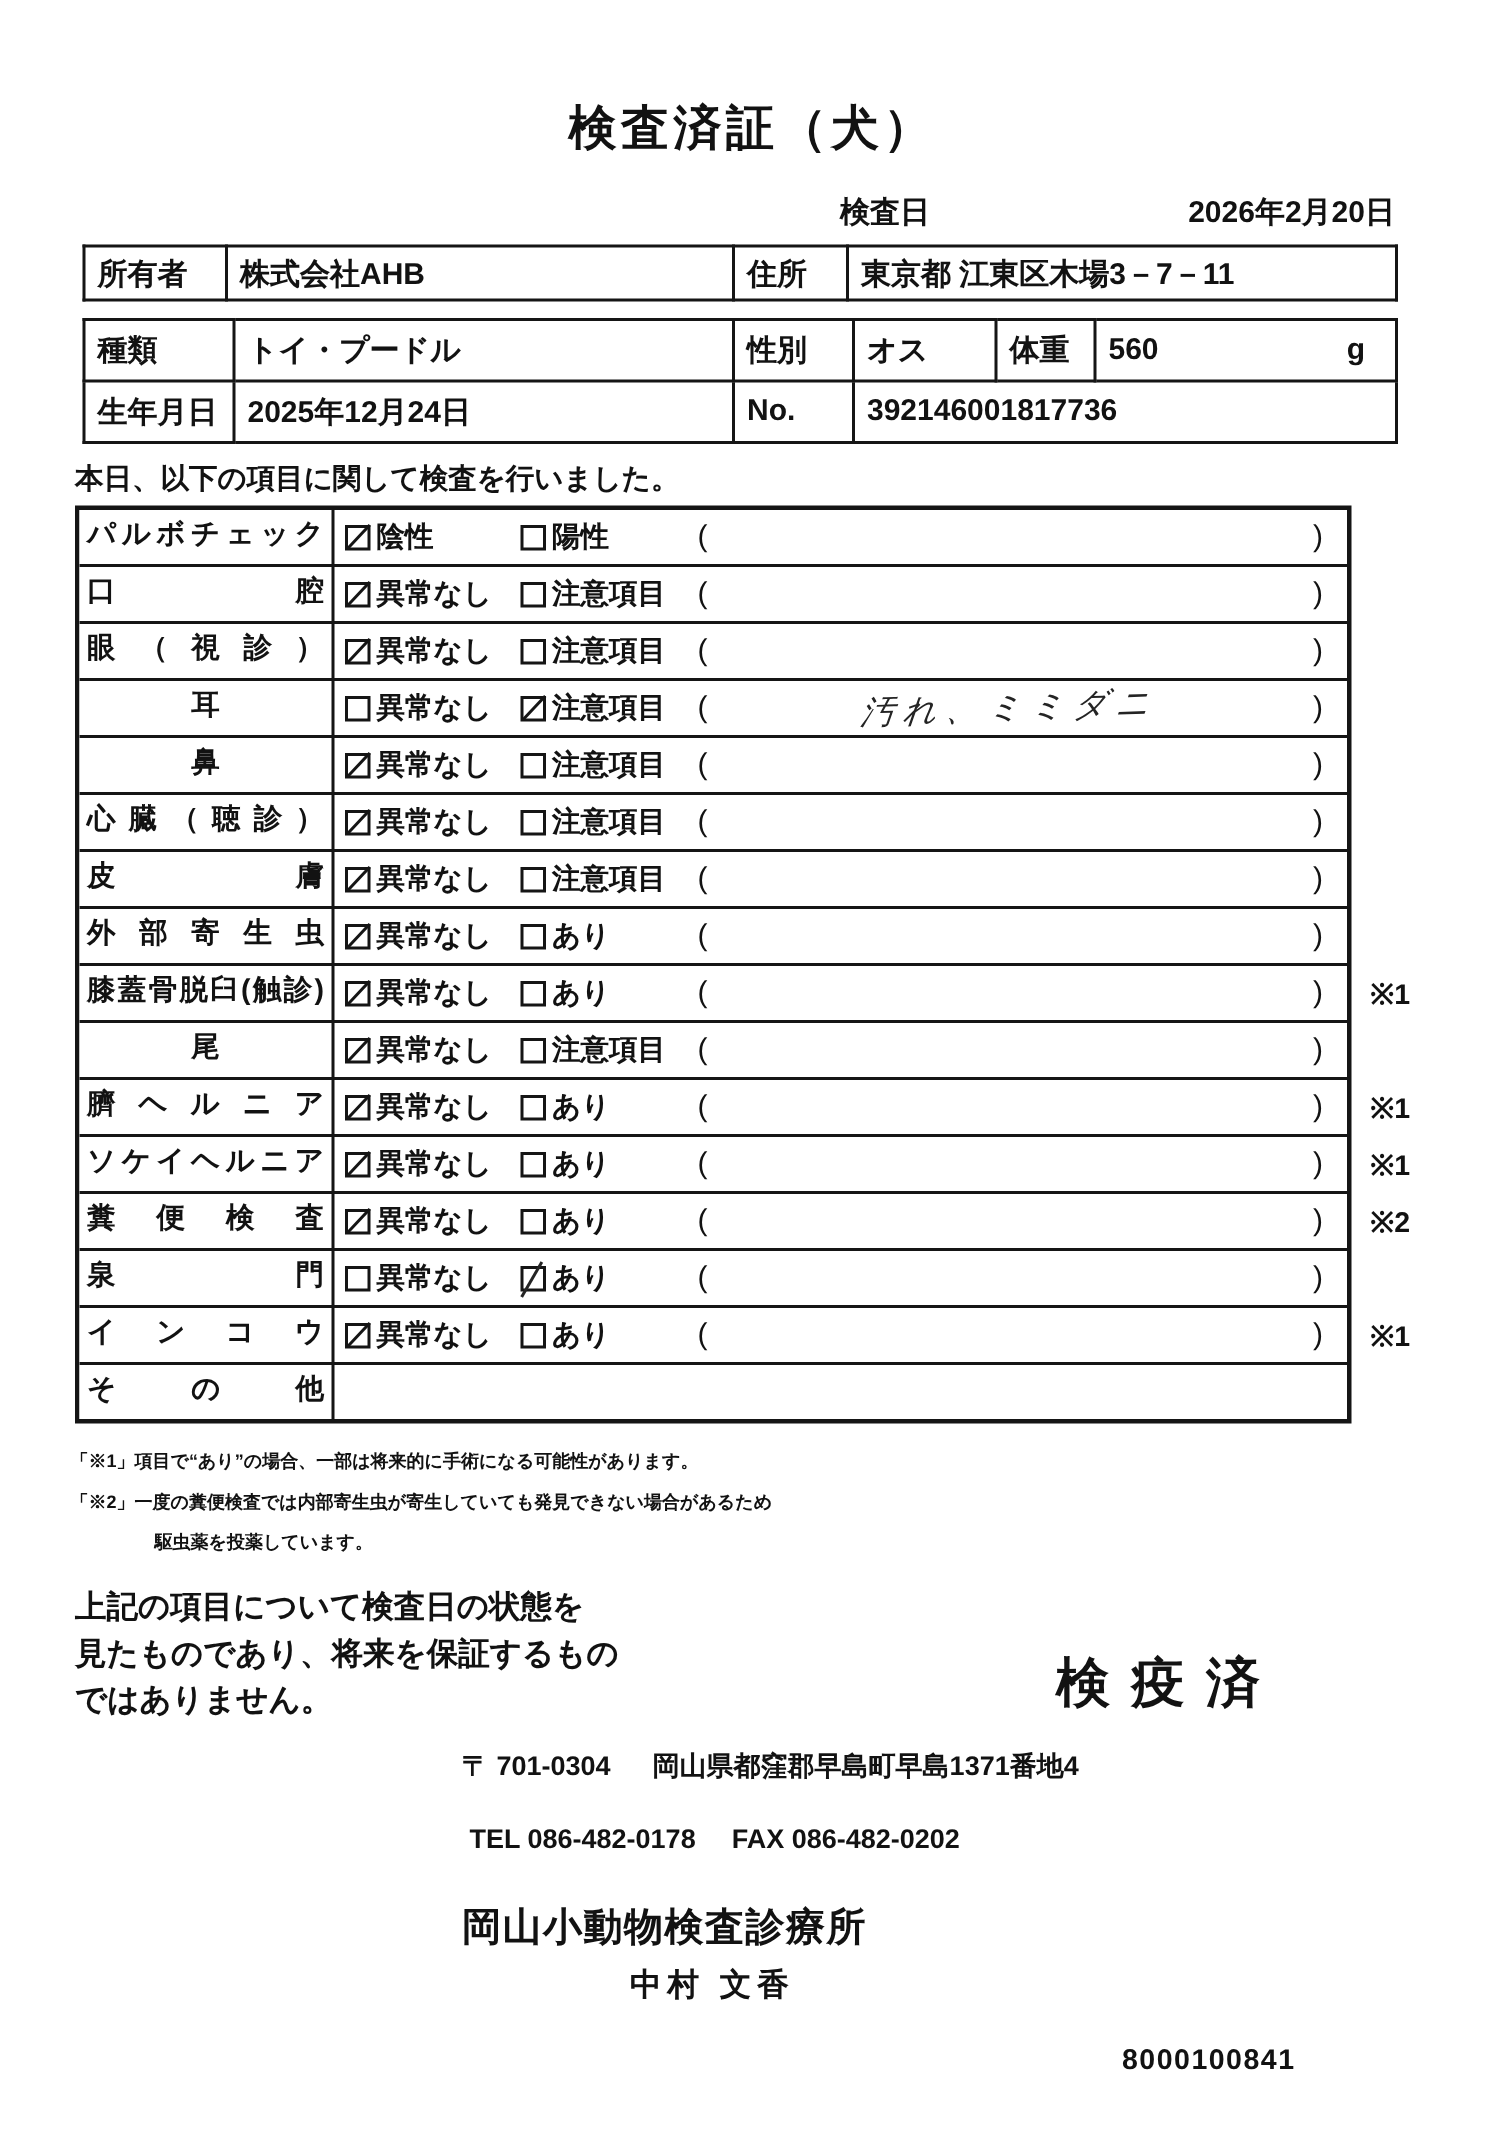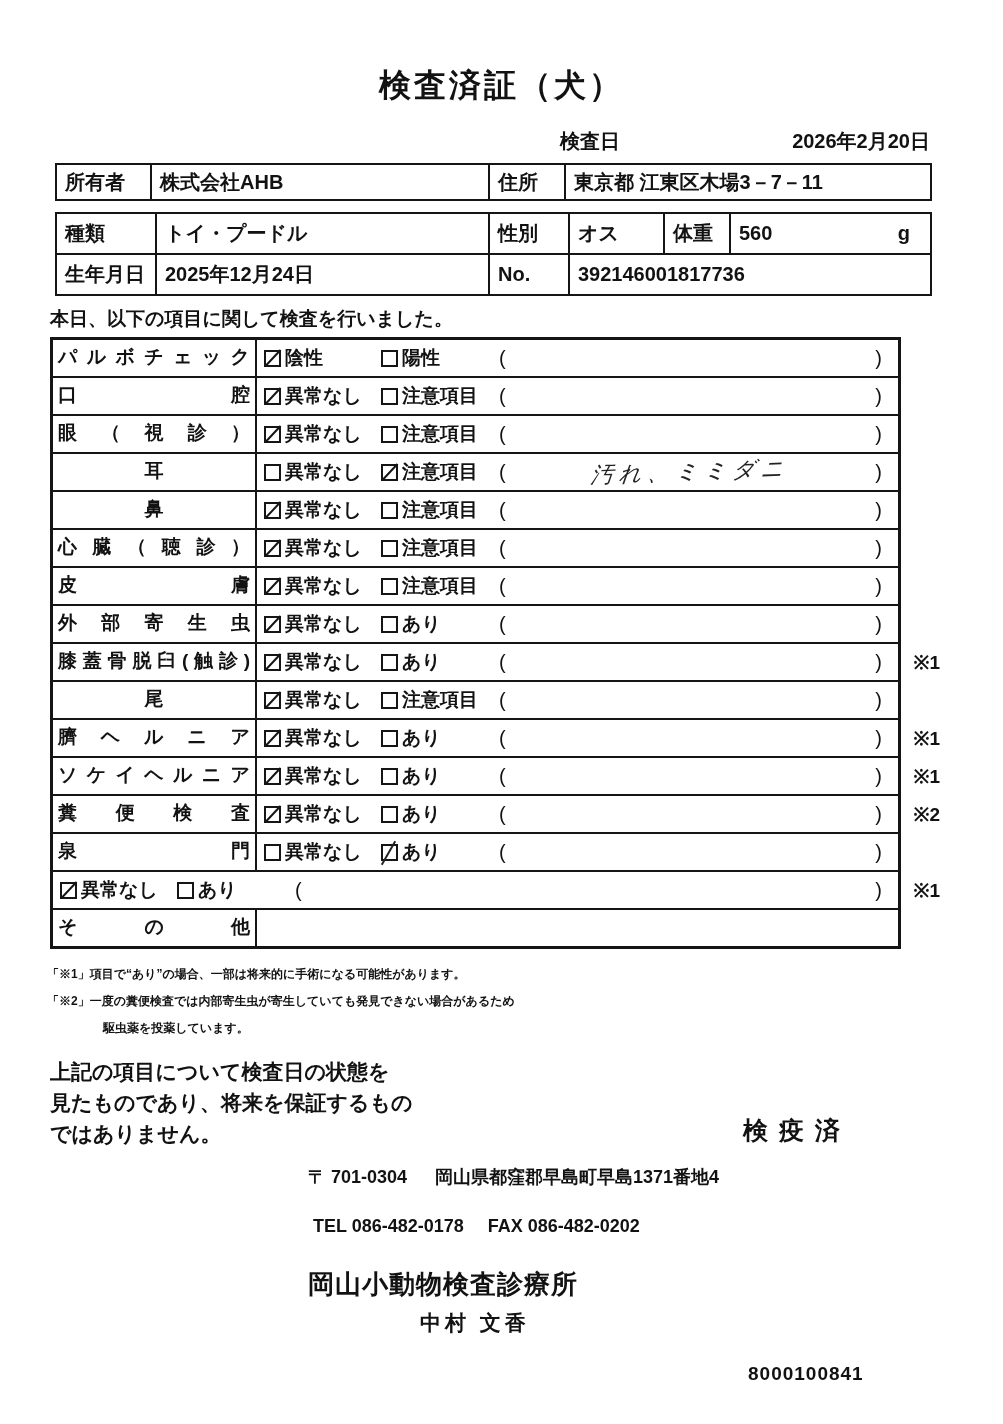--- a/index.html
+++ b/index.html
@@ -37,21 +37,21 @@
 
   .intro { margin:10px 0 5px 50px; font-size:19px; font-weight:600; }
 
   .exam-table {
     margin-left:50px; width:845px;
     border:3px solid #151515;
   }
   .exam-row { display:flex; height:36px; position:relative; border-bottom:2px solid #151515; background:#fff; }
   .exam-row:last-child { border-bottom:none; }
   .exam-label {
-    width:204px; flex:none; box-sizing:border-box;
+    width:170px; flex:none; box-sizing:border-box;
     border-right:2px solid #151515;
     font-size:19px; font-weight:600; line-height:34px;
     padding:0 5px; overflow:hidden; white-space:nowrap;
   }
   .exam-label.justify { text-align:justify; text-align-last:justify; text-justify:inter-character; }
   .exam-label.center { text-align:center; }
   .exam-body { flex:1; display:flex; align-items:center; padding-left:7px; font-size:19px; font-weight:600; }
   .cb {
     width:13px; height:13px; flex:none; display:inline-block;
     border:2px solid #151515; position:relative; margin-right:4px; background:#fff;
@@ -74,21 +74,21 @@
   }
   .mark { position:absolute; right:-42px; top:5px; font-size:19px; font-weight:600; }
 
   .footnotes { margin:12px 0 0 47px; font-size:12px; font-weight:600; line-height:27px; }
   .footnotes .indent { padding-left:56px; }
 
   .disclaimer-row { display:flex; width:880px; margin:14px 0 0 50px; }
   .disclaimer { font-size:21px; font-weight:700; line-height:31px; }
   .stamp {
     margin-left:auto; align-self:flex-end; margin-bottom:2px;
-    font-size:25px; font-weight:600; letter-spacing:2px; padding-right:88px; white-space:nowrap;
+    font-size:36px; font-weight:600; letter-spacing:2px; padding-right:88px; white-space:nowrap;
   }
 
   .addr-line { margin:16px 0 0 308px; font-size:18px; font-weight:600; display:flex; gap:28px; }
   .tel-line  { margin:27px 0 0 313px; font-size:18px; font-weight:600; display:flex; gap:24px; }
   .clinic-name { margin:30px 0 0 308px; font-size:26px; font-weight:600; letter-spacing:1px; }
   .vet-name { margin:7px 0 0 420px; font-size:21px; font-weight:600; letter-spacing:4px; }
   .serial { margin:26px 0 0 748px; font-size:19px; font-weight:700; letter-spacing:1px; }
 </style>
 </head>
 <body>
@@ -320,20 +320,21 @@
           <span class="cb"></span>
           <span class="optlab o1">異常なし</span>
           <span class="cb checked hand"></span>
           <span class="optlab o2">あり</span>
           <span class="paren open">(</span>
           <span class="note"></span>
           <span class="paren close">)</span>
         </div>
       </div>
       <div class="exam-row">
+        <div class="exam-label justify">インコウ</div>
         <div class="exam-body">
           <span class="cb checked"></span>
           <span class="optlab o1">異常なし</span>
           <span class="cb"></span>
           <span class="optlab o2">あり</span>
           <span class="paren open">(</span>
           <span class="note"></span>
           <span class="paren close">)</span>
         </div>
         <span class="mark">※1</span>

